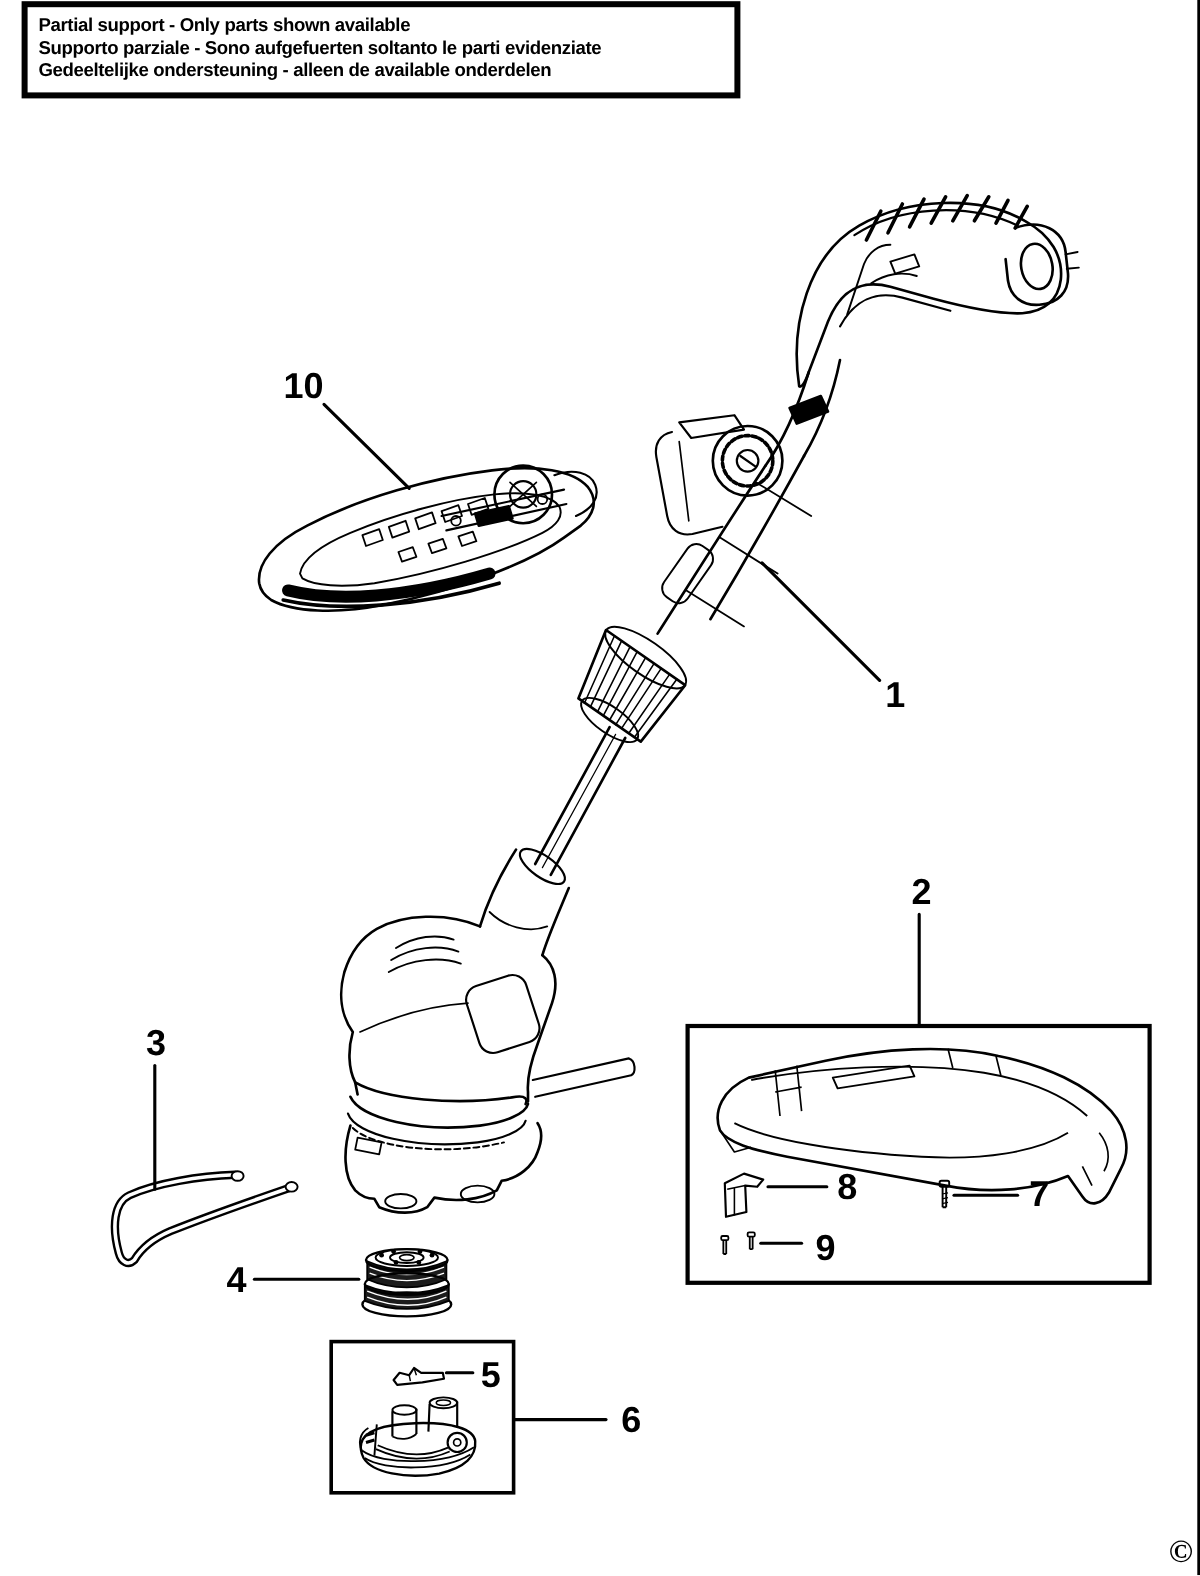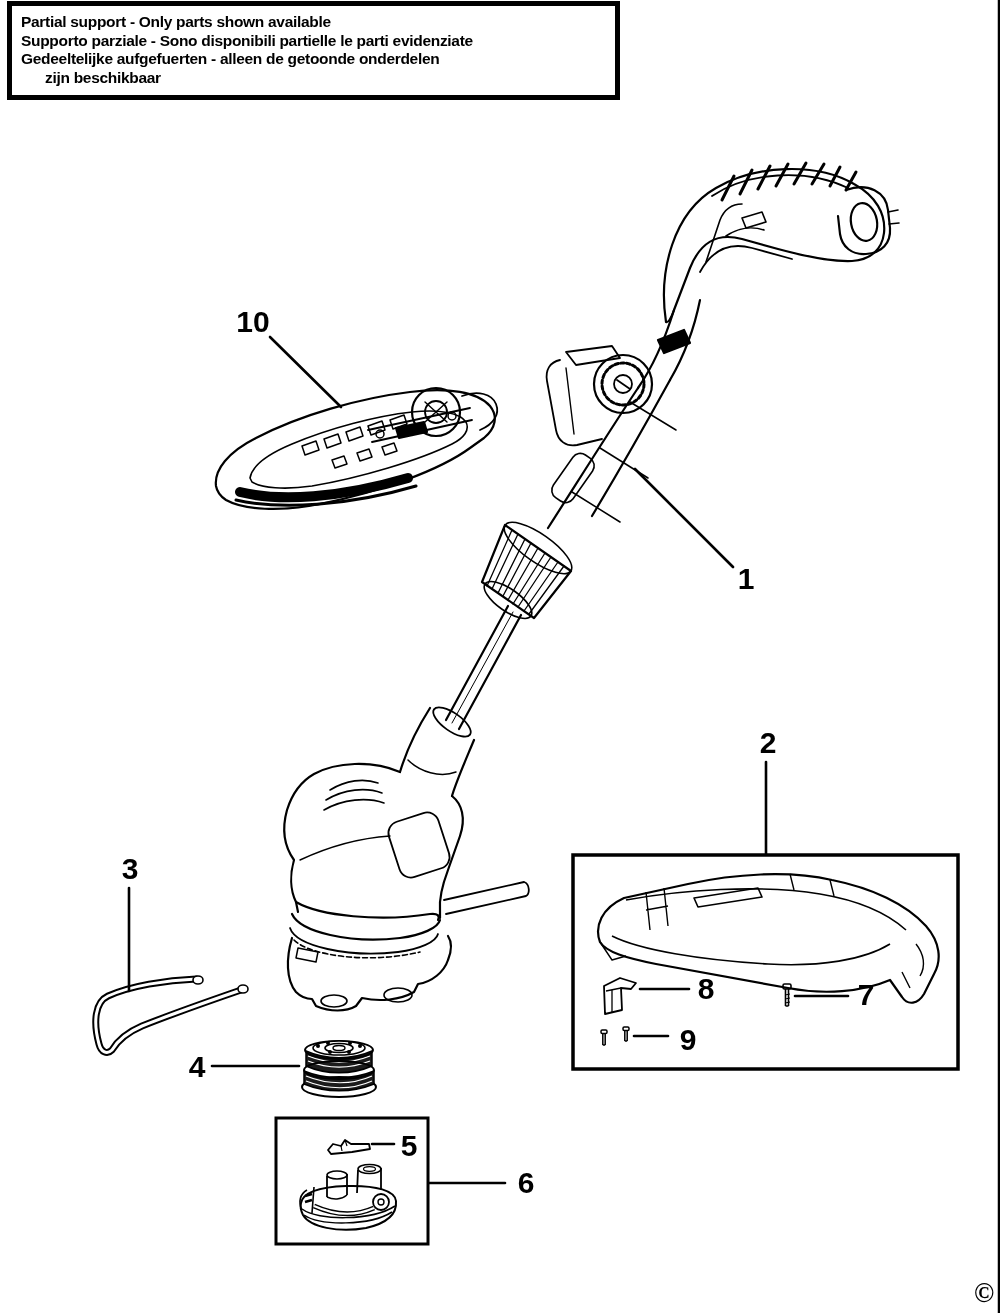--- a/index.html
+++ b/index.html
@@ -5,24 +5,24 @@
   html,body{margin:0;padding:0;background:#ffffff;}
   .page{
     position:relative;
     width:1000px;height:1313px;
     background:#ffffff;
     font-family:"Liberation Sans", sans-serif;
     overflow:hidden;
   }
   .notice-box{
     position:absolute;
-    left:7px;top:1px;
+    left:18px;top:1px;
     width:572px;
     border:5px solid #000;
-    padding:7px 22px 8px 9px;
+    padding:7px 8px 8px 9px;
     background:#fff;
   }
   .notice-line{
     font-weight:bold;
     font-size:15.5px;
     line-height:18.6px;
     letter-spacing:-0.3px;
     color:#000;
     white-space:nowrap;
   }
@@ -41,23 +41,22 @@
     fill:#000;
   }
 </style>
 </head>
 <body>
 
 <div class="page">
 
   <div class="notice-box">
     <div class="notice-line">Partial support - Only parts shown available</div>
-    <div class="notice-line">Supporto parziale - Sono disponibili partielle le parti evidenziate</div>
-    <div class="notice-line">Gedeeltelijke aufgefuerten - alleen de getoonde onderdelen</div>
-    <div class="notice-line indent">zijn beschikbaar</div>
+    <div class="notice-line">Supporto parziale - Sono aufgefuerten soltanto le parti evidenziate</div>
+    <div class="notice-line">Gedeeltelijke ondersteuning - alleen de available onderdelen</div>
   </div>
 
   <svg class="diagram" width="1000" height="1313" viewBox="0 0 1000 1313">
 
     <line x1="999" y1="0" x2="999" y2="1313" stroke="#000" stroke-width="2.5"></line>
 
     <g fill="none" stroke="#000" stroke-width="2.2" stroke-linecap="round" stroke-linejoin="round">
 
       <path d="M 666,322 C 658,270 674,212 716,188 C 756,165 816,162 854,184 C 876,196 886,214 884,233 C 882,250 870,260 852,261 C 830,262 804,256 778,249 L 742,239 C 716,232 700,243 690,268 L 674,310 C 671,319 668,323 666,322 Z"></path>
       <path d="M 712,196 C 748,172 806,168 848,188" stroke-width="1.8"></path>

